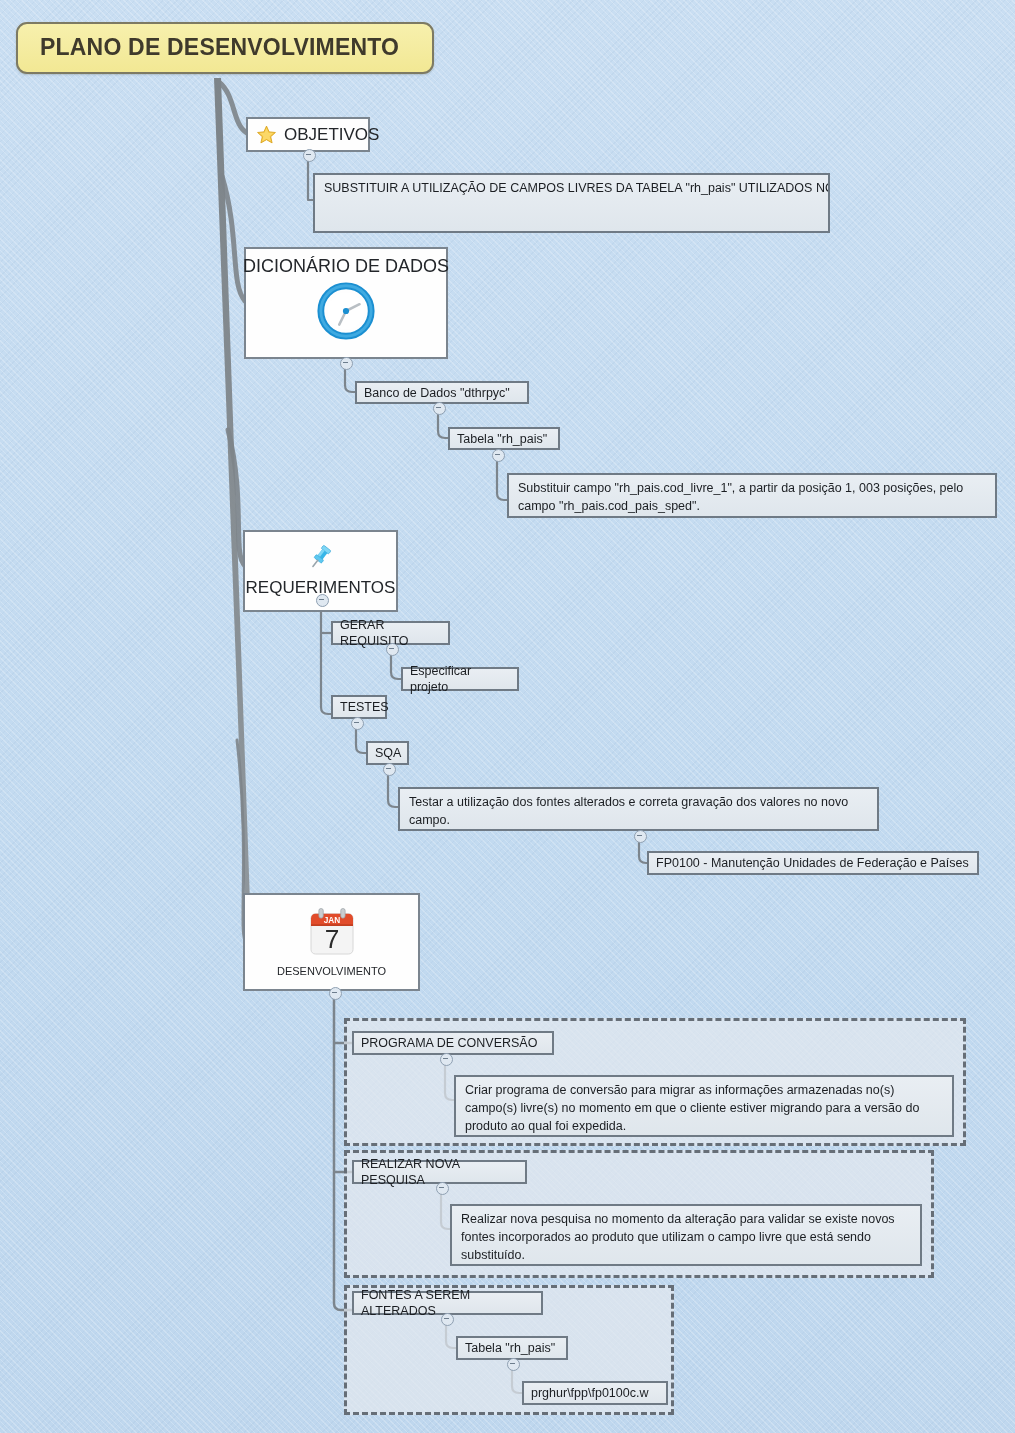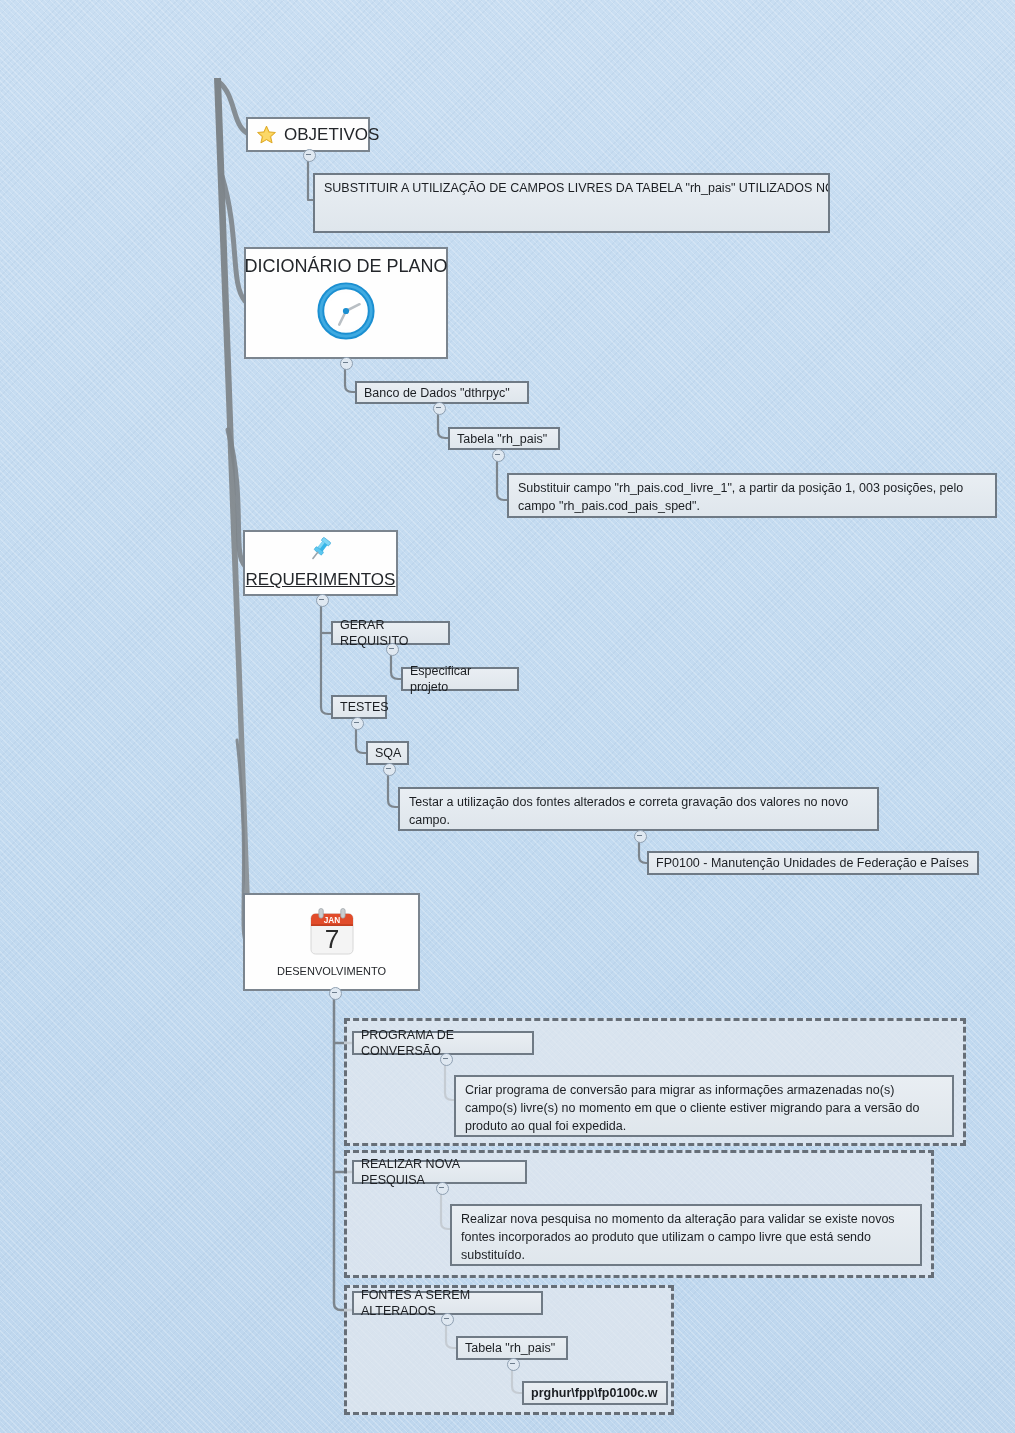--- a/index.html
+++ b/index.html
@@ -200,36 +200,39 @@
     <path d="M 334,1172 L 352,1172" fill="none" stroke="#7c858d" stroke-width="2.5"></path>
 
     <path d="M 445,1056 L 445,1093 Q 445,1100 452,1100 L 459,1100" fill="none" stroke="#7c858d" stroke-width="2.2"></path>
 
     <path d="M 441,1185 L 441,1222 Q 441,1229 448,1229 L 455,1229" fill="none" stroke="#7c858d" stroke-width="2.2"></path>
 
     <path d="M 446,1316 L 446,1341 Q 446,1348 453,1348 L 461,1348" fill="none" stroke="#7c858d" stroke-width="2.2"></path>
     <path d="M 512,1361 L 512,1386 Q 512,1393 519,1393 L 527,1393" fill="none" stroke="#7c858d" stroke-width="2.2"></path>
   </svg>
 
+  <div class="node root-node" style="left:16px; top:22px; width:418px; height:52px;">
+    <span>PLANO DE DESENVOLVIMENTO</span>
+  </div>
 
   <div class="node branch-node inline-icon" style="left:246px; top:117px; width:124px; height:35px;">
     <svg class="icon-star" viewBox="0 0 24 24">
       <polygon points="12,2.4 15,9 22.2,9.7 16.8,14.5 18.4,21.6 12,17.9 5.6,21.6 7.2,14.5 1.8,9.7 9,9" fill="#f7c844" stroke="#d9a21d" stroke-width="1" stroke-linejoin="round"></polygon>
       <polygon points="12,4.6 14.2,9.9 19.8,10.4 15.6,14.1 16.8,19.6 12,16.8 7.2,19.6 8.4,14.1 4.2,10.4 9.8,9.9" fill="#fcdd74" opacity="0.75"></polygon>
     </svg>
     <span class="branch-label">OBJETIVOS</span>
   </div>
   <div class="collapse-dot" style="left:303px; top:149px;"></div>
 
   <div class="node topic multiline upper" style="left:313px; top:173px; width:517px; height:60px; white-space:nowrap;">
     <span style="display:block; width:560px;">SUBSTITUIR A UTILIZAÇÃO DE CAMPOS LIVRES DA TABELA "rh_pais" UTILIZADOS NO DESENVOLVIMENTO DO ESOCIAL POR CAMPOS COM CARACTERÍSTICAS E NOMEMCLATURA ESPECÍFICAS DA INFORMAÇÃO QUE ESTA SENDO ARMAZENADA.</span>
   </div>
 
   <div class="node branch-node" style="left:244px; top:247px; width:204px; height:112px; justify-content:flex-start; padding-top:6px;">
-    <span class="branch-label" style="font-size:18px; margin-top:0;">DICIONÁRIO DE PLANO</span>
+    <span class="branch-label" style="font-size:18px; margin-top:0;">DICIONÁRIO DE DADOS</span>
     <svg class="icon-clock" viewBox="0 0 64 64" style="margin-top:2px;">
       <circle cx="32" cy="32" r="26" fill="none" stroke="#1b8fd1" stroke-width="7"></circle>
       <circle cx="32" cy="32" r="26" fill="none" stroke="#4fb5e8" stroke-width="3" opacity="0.7"></circle>
       <circle cx="32" cy="32" r="19" fill="#ffffff"></circle>
       <line x1="32" y1="32" x2="46" y2="25" stroke="#b9bfc4" stroke-width="2.6" stroke-linecap="round"></line>
       <line x1="32" y1="32" x2="25" y2="46" stroke="#b9bfc4" stroke-width="2.6" stroke-linecap="round"></line>
       <circle cx="32" cy="32" r="3.2" fill="#1b8fd1"></circle>
     </svg>
   </div>
   <div class="collapse-dot" style="left:340px; top:357px;"></div>
@@ -241,21 +244,21 @@
 
   <div class="node topic" style="left:448px; top:427px; width:112px; height:23px;">
     <span>Tabela "rh_pais"</span>
   </div>
   <div class="collapse-dot" style="left:492px; top:449px;"></div>
 
   <div class="node topic multiline" style="left:507px; top:473px; width:490px; height:45px;">
     <span>Substituir campo "rh_pais.cod_livre_1", a partir da posição 1, 003 posições,  pelo campo "rh_pais.cod_pais_sped".</span>
   </div>
 
-  <div class="node branch-node" style="left:243px; top:530px; width:155px; height:66px; justify-content:center;text-decoration:underline;">
+  <div class="node branch-node" style="left:243px; top:530px; width:155px; height:82px; justify-content:center;">
     <svg class="icon-pin" viewBox="0 0 32 32">
       <g transform="rotate(38 16 14)">
         <rect x="11" y="3" width="10" height="4.4" rx="1.2" fill="#7fd6f5" stroke="#3aa9d8" stroke-width="0.7"></rect>
         <rect x="12.6" y="7.2" width="6.8" height="8.6" fill="#36b6e8"></rect>
         <rect x="12.6" y="7.2" width="3" height="8.6" fill="#7fd6f5"></rect>
         <rect x="11" y="15.6" width="10" height="4.2" rx="1.2" fill="#5cc8f0" stroke="#3aa9d8" stroke-width="0.7"></rect>
         <line x1="16" y1="19.6" x2="16" y2="28" stroke="#9aa6ad" stroke-width="1.7" stroke-linecap="round"></line>
       </g>
     </svg>
     <span class="branch-label" style="font-size:17px;">REQUERIMENTOS</span>
@@ -298,21 +301,21 @@
       <text x="32" y="21" font-family="'Liberation Sans',sans-serif" font-size="9.5" font-weight="bold" fill="#ffffff" text-anchor="middle">JAN</text>
       <text x="32" y="49" font-family="'Liberation Sans',sans-serif" font-size="30" fill="#2b2b2b" text-anchor="middle">7</text>
       <rect x="17" y="4" width="5" height="11" rx="2.4" fill="#c9cdd0" stroke="#9aa0a5" stroke-width="0.8"></rect>
       <rect x="42" y="4" width="5" height="11" rx="2.4" fill="#c9cdd0" stroke="#9aa0a5" stroke-width="0.8"></rect>
     </svg>
     <span class="branch-label" style="font-size:11px; margin-top:3px;">DESENVOLVIMENTO</span>
   </div>
   <div class="collapse-dot" style="left:329px; top:987px;"></div>
 
   <div class="group-box" style="left:344px; top:1018px; width:622px; height:128px;"></div>
-  <div class="node topic upper" style="left:352px; top:1031px; width:182px; height:24px;">
+  <div class="node topic upper" style="left:352px; top:1031px; width:202px; height:24px;">
     <span>PROGRAMA DE CONVERSÃO</span>
   </div>
   <div class="collapse-dot" style="left:440px; top:1053px;"></div>
   <div class="node topic multiline" style="left:454px; top:1075px; width:500px; height:62px;">
     <span>Criar programa de conversão para migrar as informações armazenadas no(s) campo(s) livre(s) no momento em que o cliente estiver migrando para a versão do produto ao qual foi expedida.</span>
   </div>
 
   <div class="group-box" style="left:344px; top:1150px; width:590px; height:128px;"></div>
   <div class="node topic upper" style="left:352px; top:1160px; width:175px; height:24px;">
     <span>REALIZAR NOVA PESQUISA</span>
@@ -324,17 +327,17 @@
 
   <div class="group-box" style="left:344px; top:1285px; width:330px; height:130px;"></div>
   <div class="node topic upper" style="left:352px; top:1291px; width:191px; height:24px;">
     <span>FONTES A SEREM ALTERADOS</span>
   </div>
   <div class="collapse-dot" style="left:441px; top:1313px;"></div>
   <div class="node topic" style="left:456px; top:1336px; width:112px; height:24px;">
     <span>Tabela "rh_pais"</span>
   </div>
   <div class="collapse-dot" style="left:507px; top:1358px;"></div>
-  <div class="node topic" style="left:522px; top:1381px; width:146px; height:24px;font-weight:bold;">
+  <div class="node topic" style="left:522px; top:1381px; width:146px; height:24px;">
     <span>prghur\fpp\fp0100c.w</span>
   </div>
 
 </div>
 
 </body></html>

